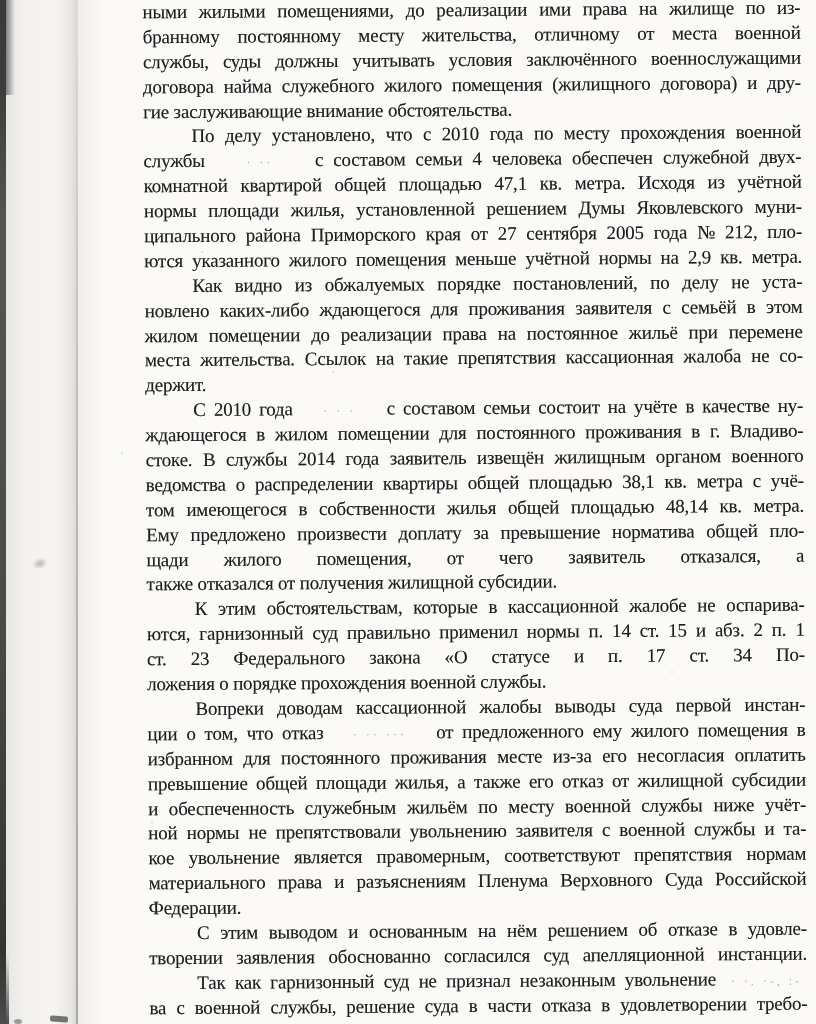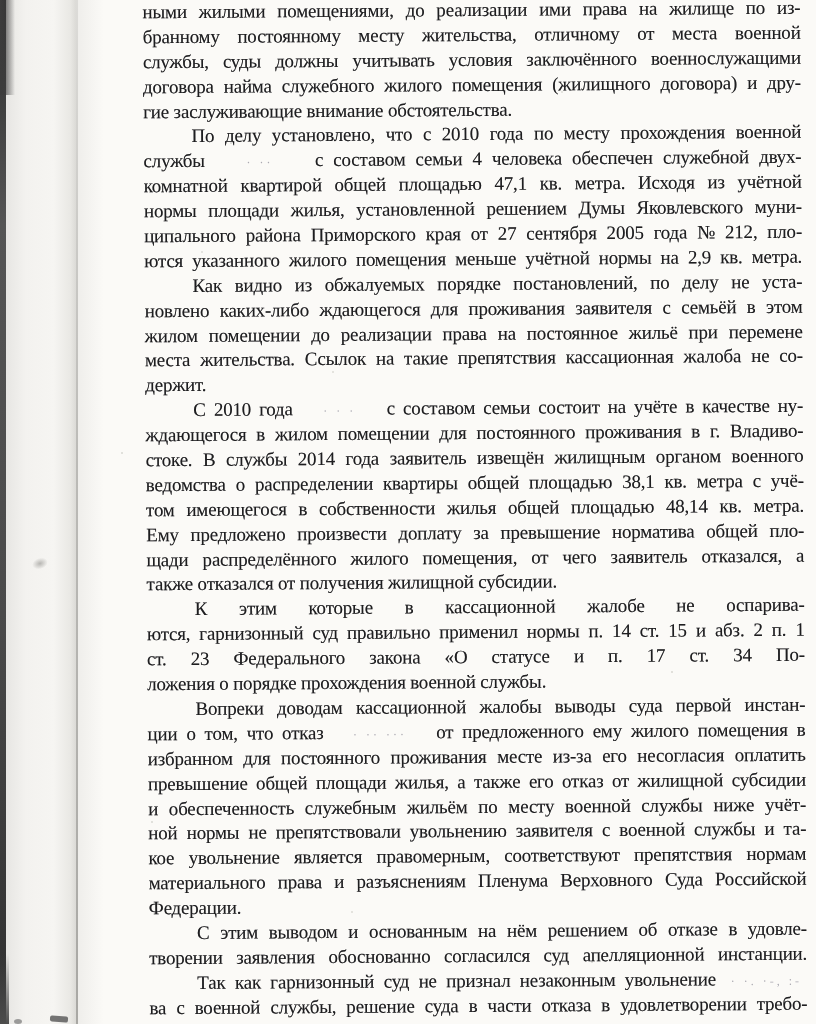--- a/index.html
+++ b/index.html
@@ -311,35 +311,35 @@
         <span class="w">произвести</span>
         <span class="w">доплату</span>
         <span class="w">за</span>
         <span class="w">превышение</span>
         <span class="w">норматива</span>
         <span class="w">общей</span>
         <span class="w">пло-</span>
       </div>
       <div class="line">
         <span class="w">щади</span>
-        <span class="w">распределённого</span>
         <span class="w">жилого</span>
         <span class="w">помещения,</span>
         <span class="w">от</span>
         <span class="w">чего</span>
         <span class="w">заявитель</span>
         <span class="w">отказался,</span>
         <span class="w">а</span>
       </div>
       <div class="line last">
         <span class="seg">также отказался от получения жилищной субсидии.</span>
       </div>
       <div class="line" style="padding-left: 48px;">
         <span class="w">К</span>
         <span class="w">этим</span>
+        <span class="w">обстоятельствам,</span>
         <span class="w">которые</span>
         <span class="w">в</span>
         <span class="w">кассационной</span>
         <span class="w">жалобе</span>
         <span class="w">не</span>
         <span class="w">оспарива-</span>
       </div>
       <div class="line">
         <span class="w">ются,</span>
         <span class="w">гарнизонный</span>

